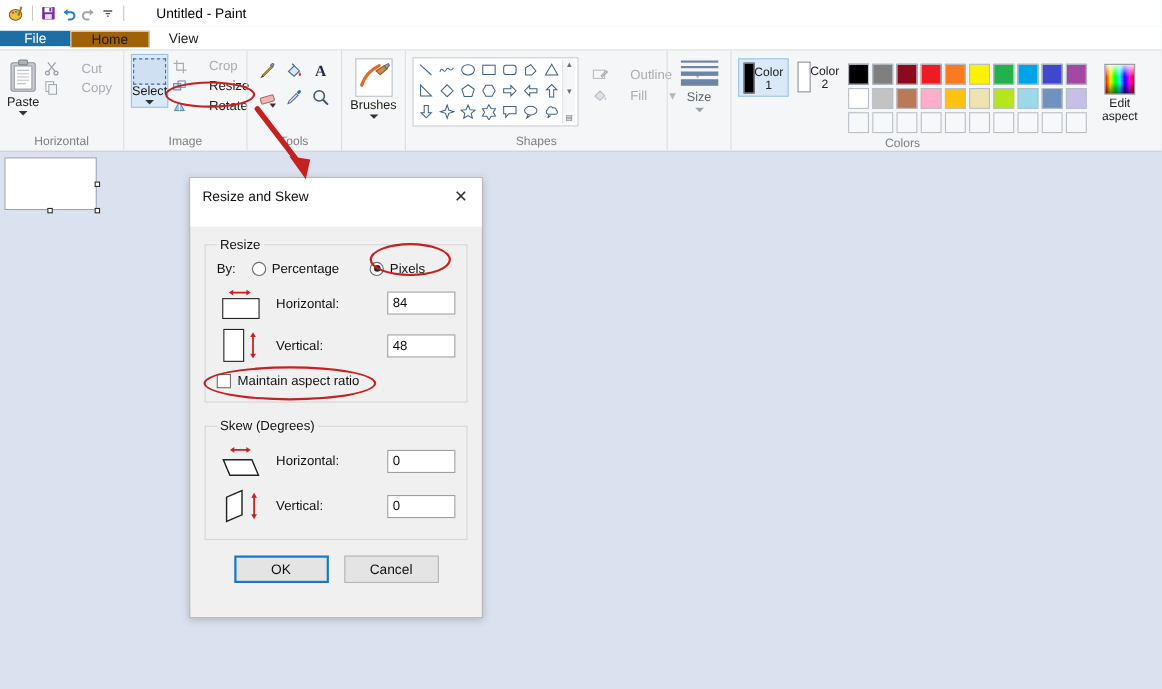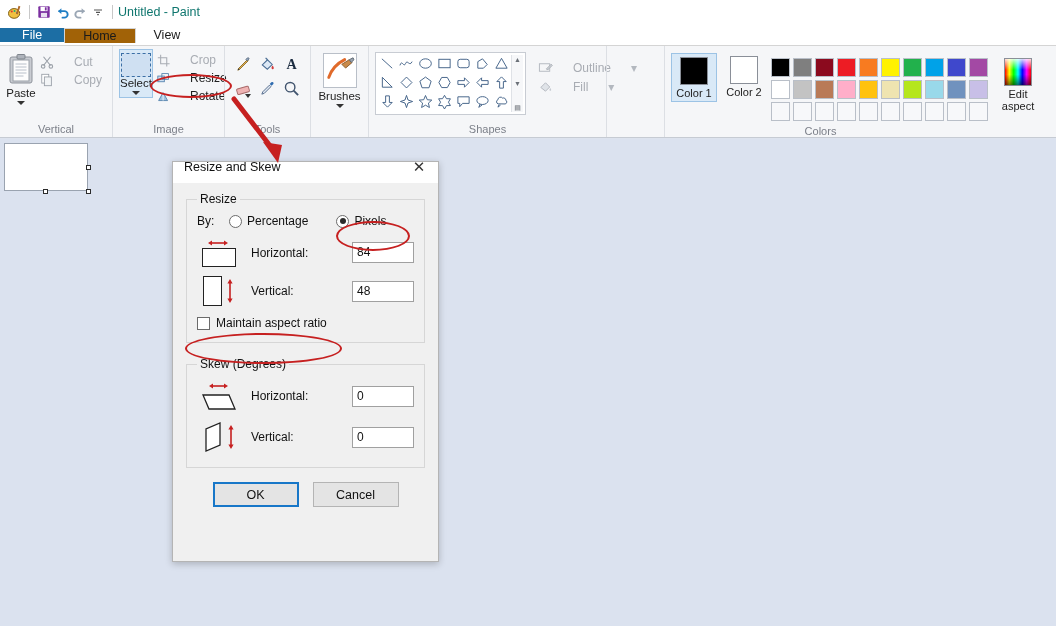--- a/index.html
+++ b/index.html
@@ -13,21 +13,21 @@
   }
 
   
   #titlebar {
     height:24px; background:#ffffff;
     display:flex; align-items:center; padding:0 6px;
     position:relative;
   }
   .qat-icon { width:18px; height:18px; display:flex; align-items:center; justify-content:center; }
   .qat-sep { width:1px; height:14px; background:#c8c8c8; margin:0 5px; }
-  #app-title { font-size:12.5px; color:#0f766e; margin-left:0; }
+  #app-title { font-size:12.5px; color:#000000; margin-left:24px; }
 
   
   #tabstrip { height:22px; background:#ffffff; display:flex; align-items:center; position:relative; }
   #tabstrip:after { content:""; position:absolute; left:0; right:0; bottom:0; height:1px; background:#d4d4d4; }
   .tab {
     padding:0 18px; display:flex; align-items:center; justify-content:center;
     font-size:12.5px; color:#1a1a1a; cursor:default;
   }
   .tab.file { background:#1c6ea4; color:#fff; padding:0 22px; }
   .tab.active { background:#a16207; border-left:1px solid #d4d4d4; border-right:1px solid #d4d4d4; border-top:1px solid #d4d4d4; }
@@ -58,21 +58,21 @@
 
   .shapes-panel { border:1px solid #c8ccd3; background:#fff; padding:2px; display:flex; }
   .shapes-grid { display:grid; grid-template-columns:repeat(7,19px); grid-auto-rows:19px; align-items:center; justify-items:center; }
   .shape-scroll { width:12px; display:flex; flex-direction:column; justify-content:space-between; align-items:center; border-left:1px solid #dfe2e7; background:#f6f7f9; padding:1px 0; }
   .shape-scroll div { font-size:7px; color:#6b7178; line-height:1; }
 
   .sizebtn { width:52px; display:flex; flex-direction:column; align-items:center; padding-top:6px; }
   .sizelines { width:34px; display:flex; flex-direction:column; gap:3px; align-items:center; }
   .sizelines i { display:block; width:34px; background:#6f85a8; }
 
-  .colorbtn { display:flex; flex-direction:column; align-items:center; padding:3px 4px 2px; width:46px; }
+  .colorbtn { display:flex; flex-direction:row; align-items:center; padding:3px 4px 2px; width:46px; }
   .colorbtn.active { background:#d9e9f7; border:1px solid #9cc3e5; }
   .swatch-lg { width:28px; height:28px; border:1px solid #8a8f98; }
   .colorbtn .lbl { font-size:11px; color:#222; text-align:center; line-height:12px; margin-top:2px; }
 
   .palette { display:grid; grid-template-columns:repeat(10,21px); grid-auto-rows:21px; gap:1px; padding-top:5px; }
   .sw { width:19px; height:19px; border:1px solid #b9bfc8; }
   .sw.empty { background:#f7f8fa; }
 
   .editcolors { display:flex; flex-direction:column; align-items:center; padding-top:5px; width:48px; }
   .ec-icon { width:28px; height:28px; border:1px solid #8a8f98; background:linear-gradient(90deg,#ff0000,#ffff00,#00ff00,#00ffff,#0000ff,#ff00ff,#ff0000); position:relative; }
@@ -83,21 +83,21 @@
   #workspace { position:absolute; left:0; right:0; top:139px; bottom:0; background:#dbe2ef; }
   #canvas { position:absolute; left:4px; top:4px; width:84px; height:48px; background:#fff; border:1px solid #9aa3b0; }
   .handle { position:absolute; width:5px; height:5px; background:#fff; border:1px solid #2b2b2b; }
 
   
   #dialog {
     position:absolute; left:172px; top:161px; width:267px; height:401px;
     background:#f0f0f0; border:1px solid #b4b4b4; box-shadow:0 2px 7px rgba(0,0,0,.22);
     display:flex; flex-direction:column;
   }
-  #dlg-title { height:21px; background:#fff; display:flex; align-items:center; padding:0 6px 11px 11px; }
+  #dlg-title { height:44px; background:#fff; display:flex; align-items:center; padding:0 6px 11px 11px; }
   #dlg-title .t { flex:1; font-size:12.5px; color:#111; }
   #dlg-close { width:26px; height:22px; display:flex; align-items:center; justify-content:center; font-size:15px; color:#333; cursor:default; }
   #dlg-body { flex:1; padding:9px 13px 0; }
 
   fieldset { border:1px solid #d6d6d6; margin:0 0 14px; padding:6px 10px 12px; }
   legend { font-size:12px; color:#111; padding:0 3px; }
 
   .row { display:flex; align-items:center; }
   .radio { width:13px;height:13px;border:1px solid #6b6b6b;border-radius:50%;background:#fff;display:inline-flex;align-items:center;justify-content:center; }
   .radio.on:after { content:""; width:6px;height:6px;border-radius:50%;background:#2b2b2b; }
@@ -187,21 +187,21 @@
         </div>
         <div class="smallbtn disabled">
           <svg width="14" height="14" viewBox="0 0 16 16">
               <rect x="2" y="1.5" width="8" height="10" fill="#fff" stroke="#9aa0a8"></rect>
               <rect x="5" y="4.5" width="8" height="10" fill="#f2f4f6" stroke="#9aa0a8"></rect>
             </svg>
           <span>Copy</span>
         </div>
       </div>
     </div>
-    <div class="group-label">Vertical</div>
+    <div class="group-label">Horizontal</div>
   </div>
 
   <div class="group" style="width:112px">
     <div class="group-body">
       <div class="selbox">
         <div class="marquee"></div>
         <span class="lbl" style="font-size:11.5px">Select</span>
         <span class="caret"></span>
       </div>
       <div class="vstack" style="padding-top:2px">
@@ -374,20 +374,32 @@
             </svg>
           <span>Fill</span>
           <span style="color:#b3b8bf">▾</span>
         </div>
       </div>
     </div>
     <div class="group-label">Shapes</div>
   </div>
 
   <div class="group" style="width:58px">
+    <div class="group-body" style="justify-content:center">
+      <div class="sizebtn">
+        <span class="sizelines">
+          <i style="height:1.5px"></i>
+            <i style="height:2.5px"></i>
+            <i style="height:4px"></i>
+            <i style="height:6px"></i>
+        </span>
+        <span class="lbl" style="font-size:11.5px;color:#5e6673;margin-top:5px">Size</span>
+        <span style="width:0;height:0;border-left:4px solid transparent;border-right:4px solid transparent;border-top:4px solid #9aa0a8;margin-top:3px"></span>
+      </div>
+    </div>
     <div class="group-label"></div>
   </div>
 
   <div class="group" style="flex:1">
     <div class="group-body" style="gap:4px;padding-top:4px">
       <div class="colorbtn active">
         <span class="swatch-lg" style="background:#000000"></span>
         <span class="lbl">Color 1</span>
       </div>
       <div class="colorbtn">

